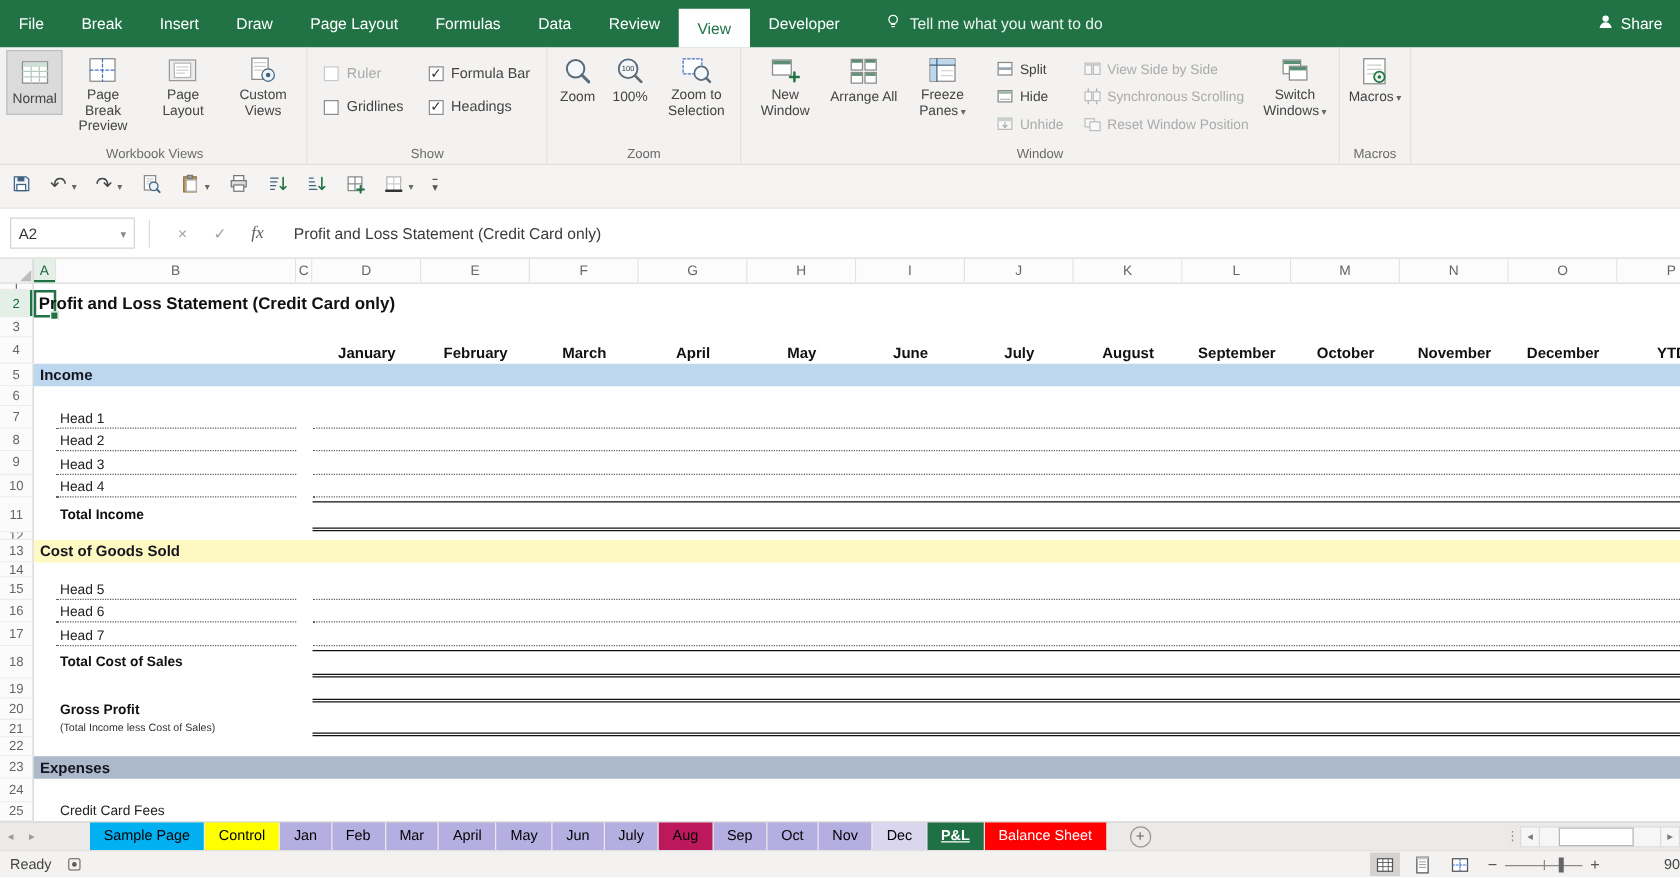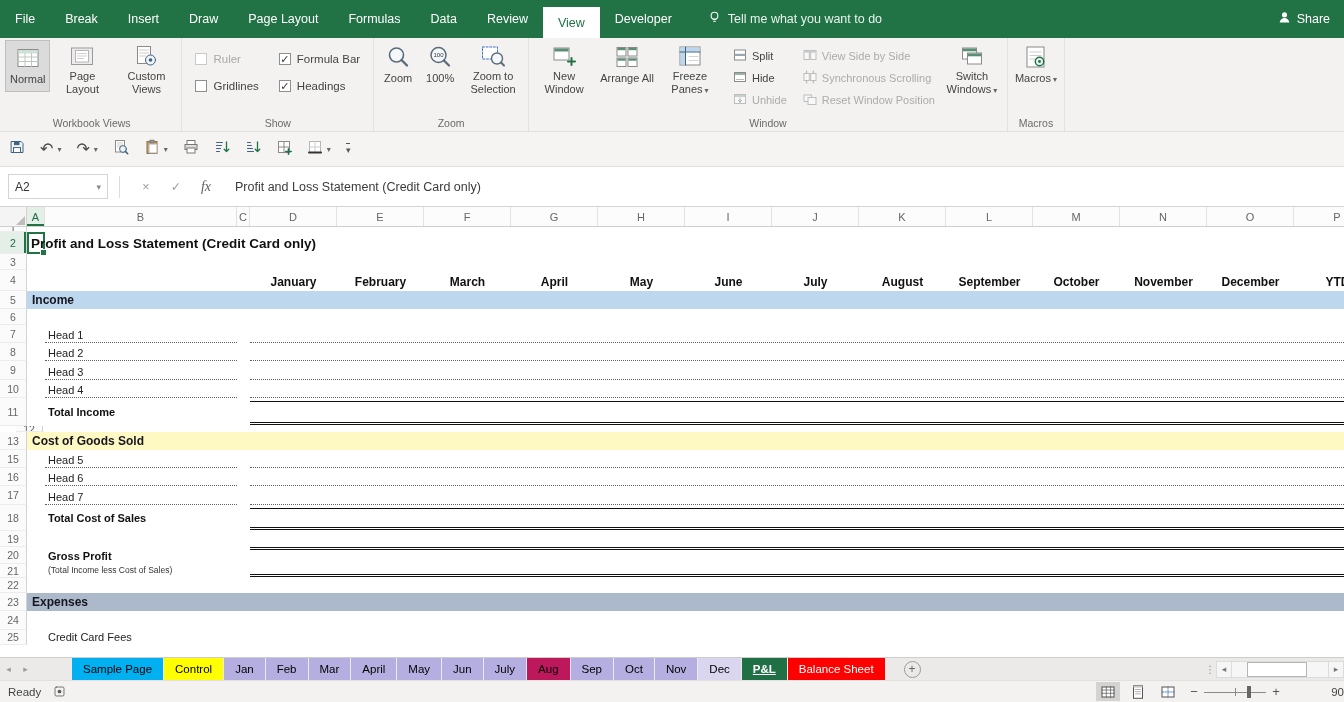--- a/index.html
+++ b/index.html
@@ -146,20 +146,30 @@
                 <rect x="3" y="4.5" width="20" height="17" fill="#fff" stroke="#8a8a8a"></rect>
                 <rect x="3.5" y="5" width="19" height="3.5" fill="#cfe0d6"></rect>
                 <path d="M3 12h20M3 16.5h20M10 8.5v13M16.5 8.5v13" stroke="#b9c9bf"></path>
               </svg>
             </div>
             <div class="blabel">Normal</div>
           </div>
           <div class="bigbtn">
             <div class="bicon">
               <svg width="26" height="26" viewBox="0 0 26 26" fill="none" stroke-linecap="round">
+                <rect x="3" y="4" width="20" height="18" fill="#fff" stroke="#8a8a8a"></rect>
+                <path d="M3 13h20" stroke="#4472c4" stroke-dasharray="2.4 1.8"></path>
+                <path d="M13 4v18" stroke="#4472c4" stroke-dasharray="2.4 1.8"></path>
+              </svg>
+            </div>
+            <div class="blabel">Page Break Preview</div>
+          </div>
+          <div class="bigbtn">
+            <div class="bicon">
+              <svg width="26" height="26" viewBox="0 0 26 26" fill="none" stroke-linecap="round">
                 <rect x="2.5" y="5" width="21" height="16.5" fill="#ececec" stroke="#9a9a9a"></rect>
                 <rect x="6.5" y="7.5" width="13" height="11.5" fill="#fff" stroke="#b5b5b5"></rect>
                 <path d="M8.5 10.5h9M8.5 13h9M8.5 15.5h6" stroke="#cdcdcd"></path>
               </svg>
             </div>
             <div class="blabel">Page Layout</div>
           </div>
           <div class="bigbtn">
             <div class="bicon">
               <svg width="26" height="26" viewBox="0 0 26 26" fill="none" stroke-linecap="round">
@@ -530,29 +540,33 @@
             <div class="item-label">Head 4</div>
           </div>
         </div>
         <div class="grow" style="height: 28px;">
           <div class="rownum">11</div>
           <div class="rowcontent">
             <div class="total-line"></div>
             <div class="total-label">Total Income</div>
           </div>
         </div>
-        <div class="grow" style="height: 6px; padding-left: 16px;">
+        <div class="grow" style="height: 6px;">
           <div class="rownum">12</div>
           <div class="rowcontent"></div>
         </div>
         <div class="grow" style="height: 18px;">
           <div class="rownum">13</div>
           <div class="rowcontent" style="background: #fef9c3;">
             <div class="band-label">Cost of Goods Sold</div>
           </div>
+        </div>
+        <div class="grow" style="height: 12px;">
+          <div class="rownum">14</div>
+          <div class="rowcontent"></div>
         </div>
         <div class="grow" style="height: 18px;">
           <div class="rownum">15</div>
           <div class="rowcontent">
             <div class="dot-b"></div>
             <div class="dot-d"></div>
             <div class="item-label">Head 5</div>
           </div>
         </div>
         <div class="grow" style="height: 18px;">

